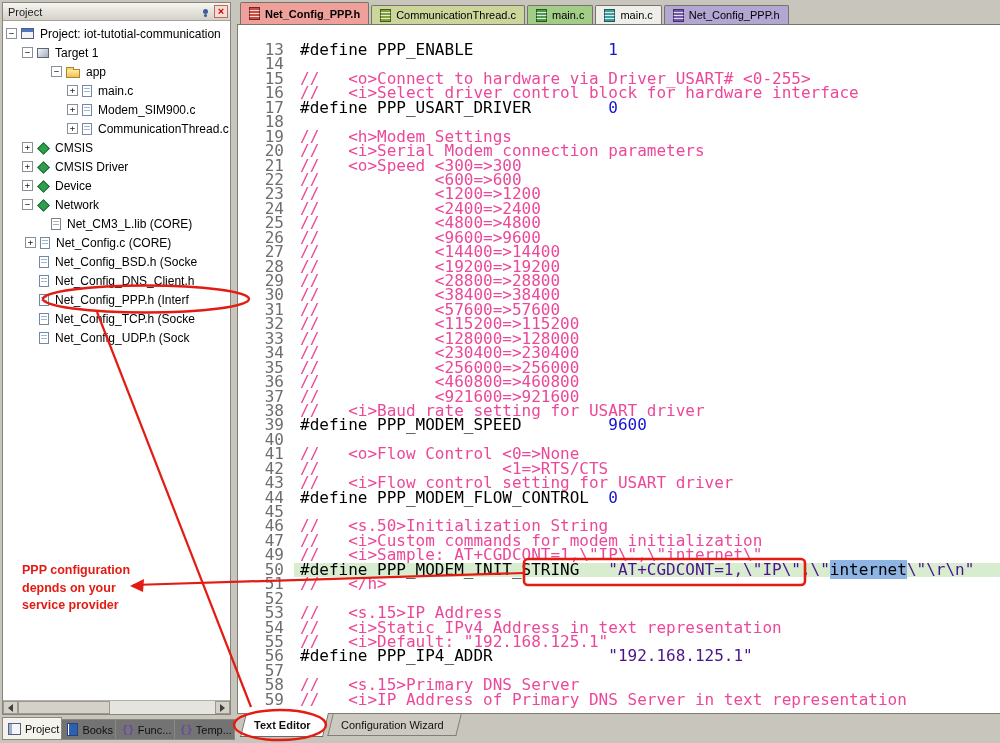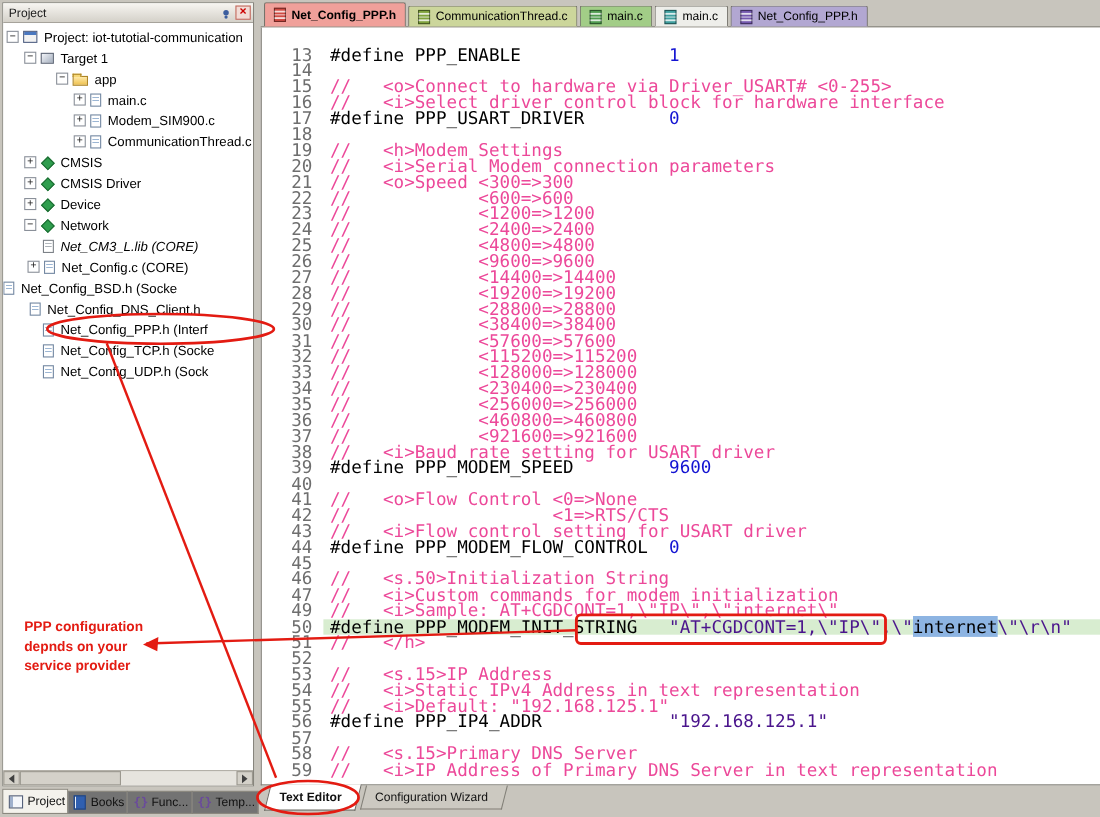--- a/index.html
+++ b/index.html
@@ -146,34 +146,34 @@
       <div class="trow" style="padding-left: 19px;">
         <span class="exp">+</span>
         <span class="ic ic-diamond"></span>
         <span class="tlabel">Device</span>
       </div>
       <div class="trow" style="padding-left: 19px;">
         <span class="exp">−</span>
         <span class="ic ic-diamond"></span>
         <span class="tlabel">Network</span>
       </div>
-      <div class="trow" style="padding-left: 36px; font-style: italic;">
+      <div class="trow" style="padding-left: 48px;">
         <span class="ic ic-lib"></span>
         <span class="tlabel">Net_CM3_L.lib (CORE)</span>
       </div>
       <div class="trow" style="padding-left: 22px;">
         <span class="exp">+</span>
         <span class="ic ic-file"></span>
         <span class="tlabel">Net_Config.c (CORE)</span>
       </div>
-      <div class="trow" style="">
+      <div class="trow" style="padding-left: 36px;">
         <span class="ic ic-file"></span>
         <span class="tlabel">Net_Config_BSD.h (Socke</span>
       </div>
-      <div class="trow" style="padding-left: 24px;">
+      <div class="trow" style="padding-left: 36px;">
         <span class="ic ic-file"></span>
         <span class="tlabel">Net_Config_DNS_Client.h</span>
       </div>
       <div class="trow" style="padding-left: 36px;">
         <span class="ic ic-file"></span>
         <span class="tlabel">Net_Config_PPP.h (Interf</span>
       </div>
       <div class="trow" style="padding-left: 36px;">
         <span class="ic ic-file"></span>
         <span class="tlabel">Net_Config_TCP.h (Socke</span>

